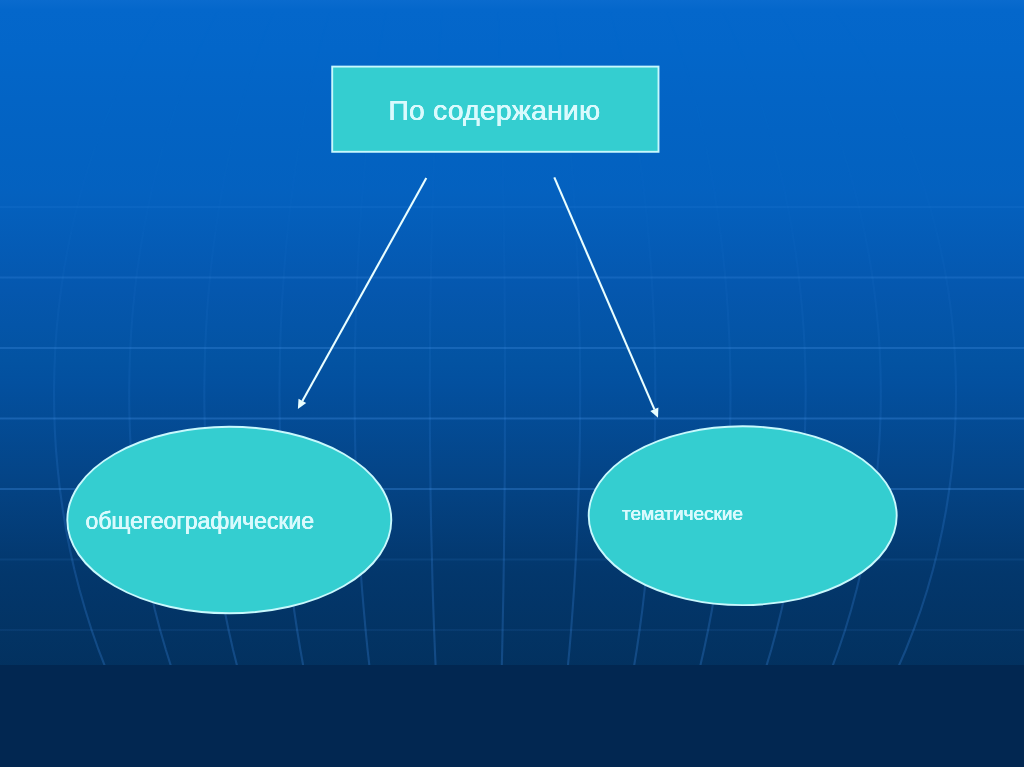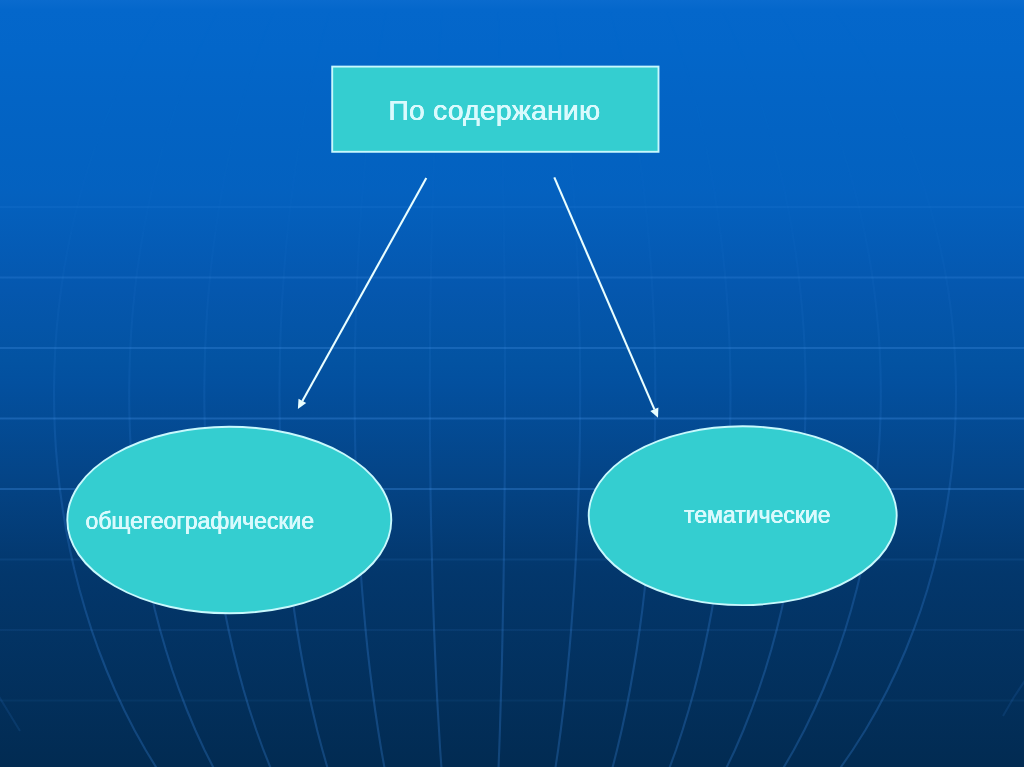--- a/index.html
+++ b/index.html
@@ -1,18 +1,18 @@
 <!DOCTYPE html>
 <html><head>
 <meta charset="utf-8">
 <title>slide</title>
 <style>
   html,body{margin:0;padding:0;background:#022751;}
   body{width:1024px;height:767px;overflow:hidden;font-family:"Liberation Sans",sans-serif;}
-  #slide{position:relative;width:1024px;height:767px;overflow:hidden;}
+  #slide{position:relative;width:1024px;height:665px;overflow:hidden;}
   svg.layer{position:absolute;left:0;top:0;display:block;}
   .mer{fill:none;stroke:#3C8CE6;stroke-width:2.1;}
   .lat{stroke:#4C9BF0;stroke-width:2.2;}
   .shape-fill{fill:#34CED0;}
   .shape-stroke{fill:none;stroke:#C8F8FD;stroke-width:1.9;}
   .conn{fill:none;stroke:#E9FEFF;stroke-width:2.1;stroke-linecap:butt;}
   .connhead{fill:#E9FEFF;}
   .lbl{position:absolute;font-family:"Liberation Sans",sans-serif;color:#DAFAFD;
        white-space:nowrap;line-height:1;
        text-shadow:0 0 0.6px #DAFAFD,0.35px 0 0.4px #DAFAFD,-0.35px 0 0.4px #DAFAFD;}
@@ -119,15 +119,15 @@
       <ellipse class="shape-stroke" cx="229.3" cy="520" rx="162" ry="93.3"></ellipse>
     </g>
     <g>
       <ellipse class="shape-fill" cx="742.7" cy="515.7" rx="154" ry="89.4"></ellipse>
       <ellipse class="shape-stroke" cx="742.7" cy="515.7" rx="154" ry="89.4"></ellipse>
     </g>
   </svg>
 
   <div class="lbl" style="left:388.4px;top:95.6px;font-size:28.3px;letter-spacing:0.25px;">По содержанию</div>
   <div class="lbl" style="left:85.5px;top:510.2px;font-size:23px;">общегеографические</div>
-  <div class="lbl" style="left:684px;top:504.3px;font-size:23px;">тематические</div>
+  <div class="lbl" style="left:622px;top:504.3px;font-size:19px;">тематические</div>
 
 </div>
 
 </body></html>

